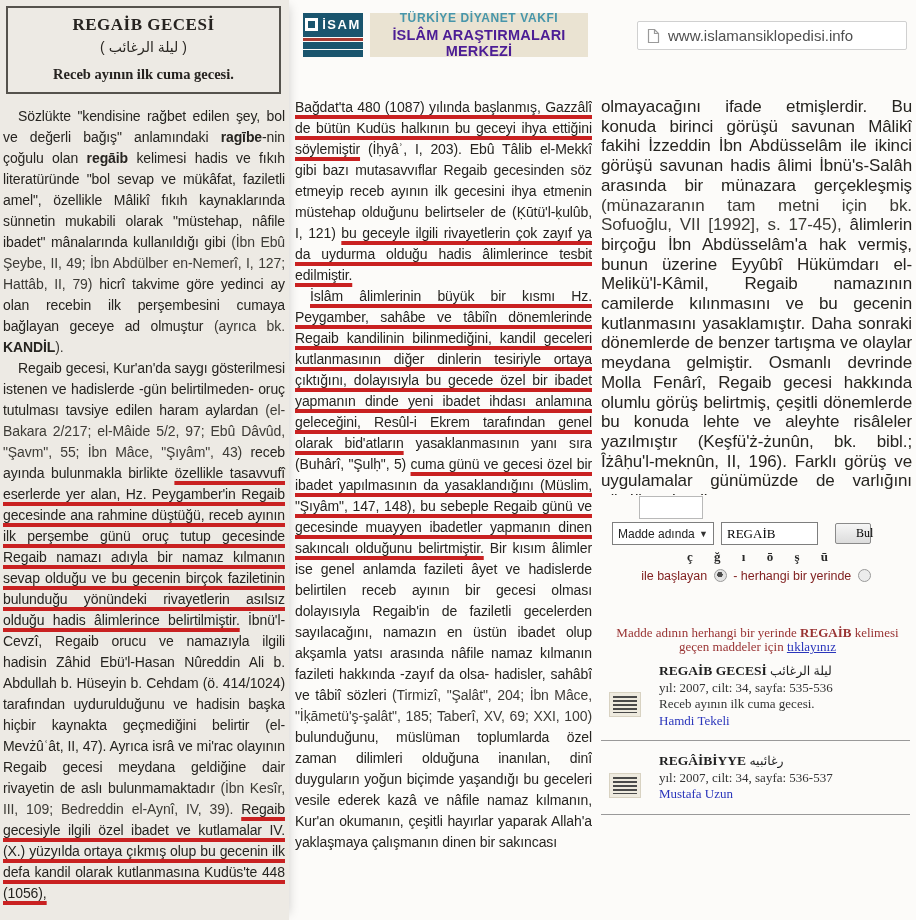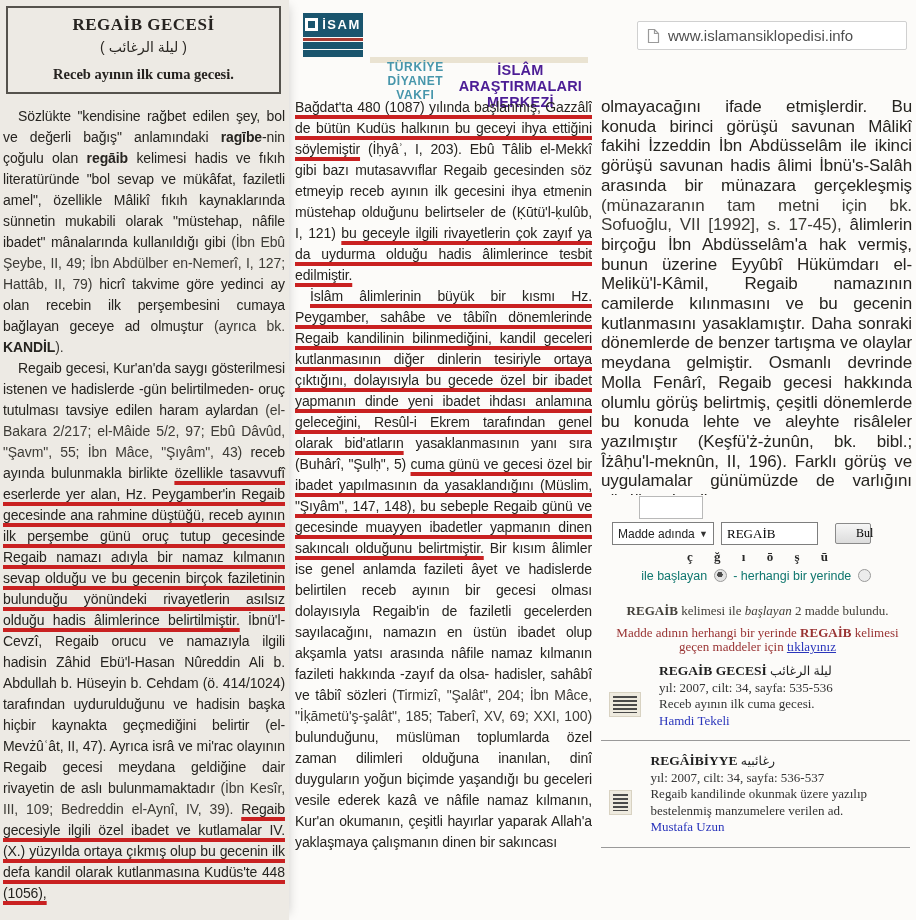--- a/index.html
+++ b/index.html
@@ -30,22 +30,22 @@
 
   
   .mid-header{position:absolute;left:303px;top:13px;width:285px;height:44px;display:flex;gap:7px;}
   .logo{width:60px;display:flex;flex-direction:column;}
   .logo-top{background:#1a556e;height:27px;display:flex;align-items:center;justify-content:center;
             gap:4px;color:#fff;font-weight:bold;font-size:13px;letter-spacing:1.5px;}
   .logo-emblem{width:13px;height:13px;background:#fff;display:inline-flex;align-items:center;justify-content:center;}
   .logo-emblem i{display:block;width:7px;height:7px;background:#1a556e;}
   .logo-red{height:4px;background:#a93a31;margin-top:1px;}
   .logo-s{height:8px;background:#1a556e;margin-top:1px;}
-  .banner{flex:1;background:#eae3d2;display:flex;flex-direction:row;justify-content:center;
-          text-align:center;padding:3px 4px;margin-top:44px;}
+  .banner{flex:1;background:#eae3d2;display:flex;flex-direction:column;justify-content:center;
+          text-align:center;padding:3px 4px;}
   .banner-l1{color:#4796ab;font-weight:bold;font-size:12px;letter-spacing:.6px;}
   .banner-l2{color:#4c1d95;font-weight:bold;font-size:14.5px;letter-spacing:.2px;margin-top:2px;}
   .mid-text{position:absolute;left:295px;top:97px;width:297px;height:820px;overflow:hidden;}
 
   
   .url-bar{position:absolute;left:637px;top:21px;width:270px;height:29px;border:1px solid #d0d0d0;
            background:#fff;border-radius:2px;display:flex;align-items:center;gap:8px;padding:0 9px;
            box-sizing:border-box;}
   .url-text{font-size:15px;color:#4f4f4f;}
   .right-text{position:absolute;left:601px;top:97px;width:311px;height:398px;overflow:hidden;}
@@ -60,21 +60,21 @@
        font-family:"Liberation Sans",sans-serif;font-size:12px;color:#222;display:flex;align-items:center;
        justify-content:space-between;padding:0 5px;box-sizing:border-box;cursor:default;}
   .sel-arrow{font-size:9px;color:#333;}
   .inp{position:absolute;left:110px;top:0;width:97px;height:23px;border:1px solid #7e7e7e;
        font-family:"Liberation Serif",serif;font-size:13px;padding:0 5px;box-sizing:border-box;background:#fff;}
   .btn{position:absolute;left:224px;top:1px;width:36px;height:21px;font-family:"Liberation Serif",serif;
        font-size:12px;background:linear-gradient(#f6f6f6,#dcdcdc);border:1px solid #8a8a8a;border-radius:2px;padding-left:20px;}
   .chars{position:absolute;top:56px;width:100%;text-align:center;font-weight:bold;font-size:13px;
          letter-spacing:9px;padding-left:9px;box-sizing:border-box;color:#2a2a2a;}
   .radio-row{position:absolute;top:76px;width:100%;text-align:center;
-             font-family:"Liberation Sans",sans-serif;font-size:12.5px;color:#0f766e;}
+             font-family:"Liberation Sans",sans-serif;font-size:12.5px;color:#7f1d1d;}
   .radio{display:inline-block;width:11px;height:11px;border-radius:50%;border:1px solid #9a9a9a;
          vertical-align:-2px;background:#ececec;margin:0 3px;}
   .radio.checked{background:radial-gradient(circle at 45% 42%,#4c4c4c 0 2.6px,#e4e4e4 2.8px);}
   .summary{position:absolute;top:110px;width:100%;text-align:center;font-size:13px;color:#43403a;}
   .summary .b{font-weight:bold;}
   .summary .i{font-style:italic;}
   .notice{position:absolute;top:133px;left:8px;right:8px;text-align:center;font-size:13px;
           line-height:14px;color:#993333;}
   .notice .b{font-weight:bold;}
   .notice a{color:#2a35bb;text-decoration:underline;cursor:pointer;}
@@ -156,23 +156,20 @@
     <div class="chars">ç ğ ı ō ş ū</div>
 
     <div class="radio-row">
       <span>ile başlayan</span>
       <span class="radio checked"></span>
       <span>-</span>
       <span>herhangi bir yerinde</span>
       <span class="radio"></span>
     </div>
 
-    <div class="summary">
-      <span class="b">REGAİB</span><span> kelimesi ile </span><span class="i">başlayan</span><span> 2 madde bulundu.</span>
-    </div>
 
     <div class="notice">
       <span>Madde adının herhangi bir yerinde </span><span class="b">REGAİB</span><span> kelimesi geçen maddeler için </span><a>tıklayınız</a>
     </div>
 
     <div class="results">
 
       <div class="result">
         <div class="ricon">
             <i></i>
@@ -193,21 +190,20 @@
       <div class="result" style="margin-top:12px;">
         <div class="ricon">
             <i></i>
           </div>
         <div class="rbody">
           <div class="rtitle">
             <span>REGÂİBİYYE</span>
             <span class="rarabic">رغائبيه</span>
           </div>
           <div class="rmeta">yıl: 2007, cilt: 34,  sayfa: 536-537</div>
-          <div class="rdesc">Regaib kandilinde okunmak üzere yazılıp bestelenmiş manzumelere verilen ad.</div>
           <a class="rauthor">Mustafa Uzun</a>
         </div>
       </div>
 
       <hr class="divider">
     </div>
   </div>
 
 </div>
 

